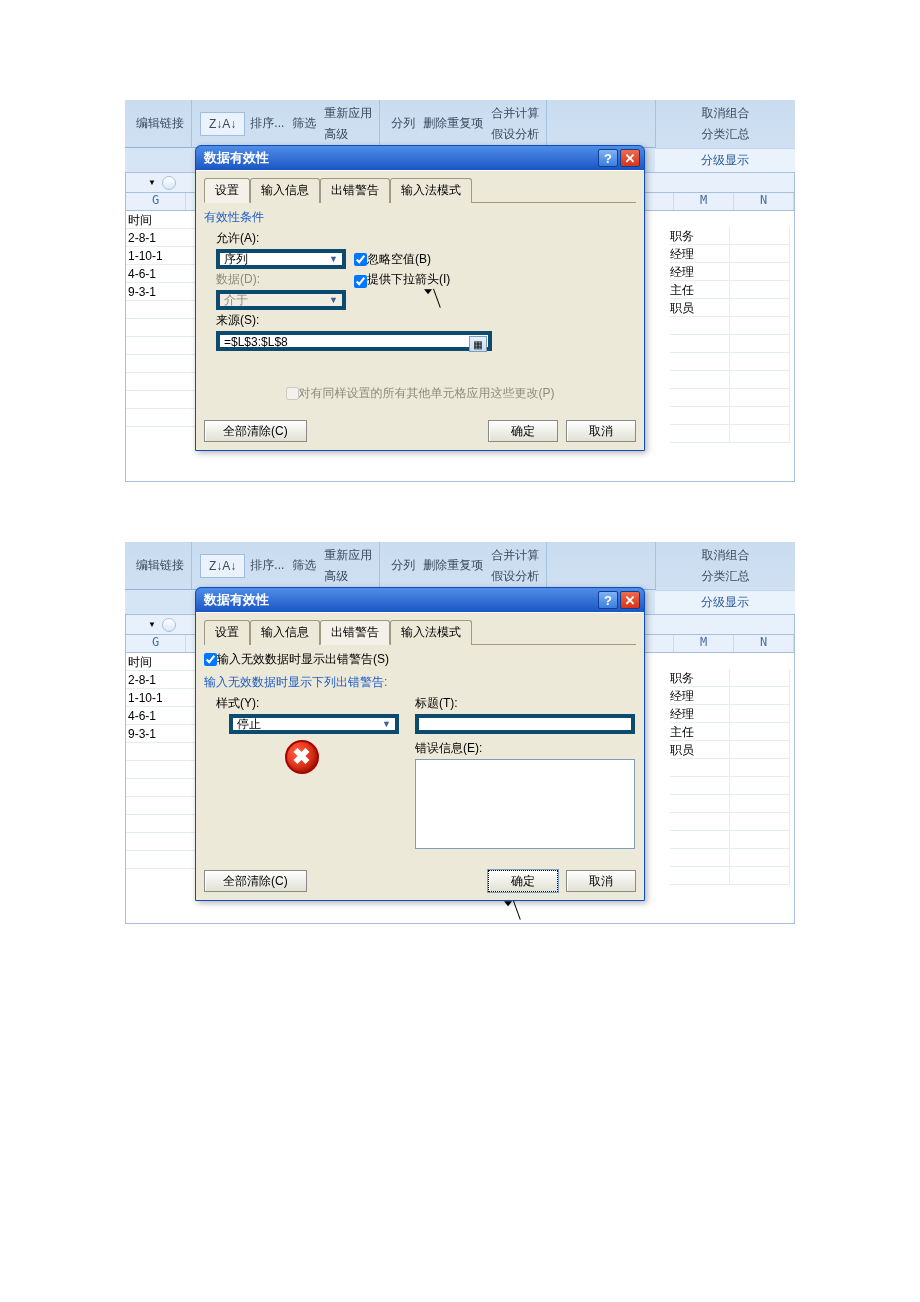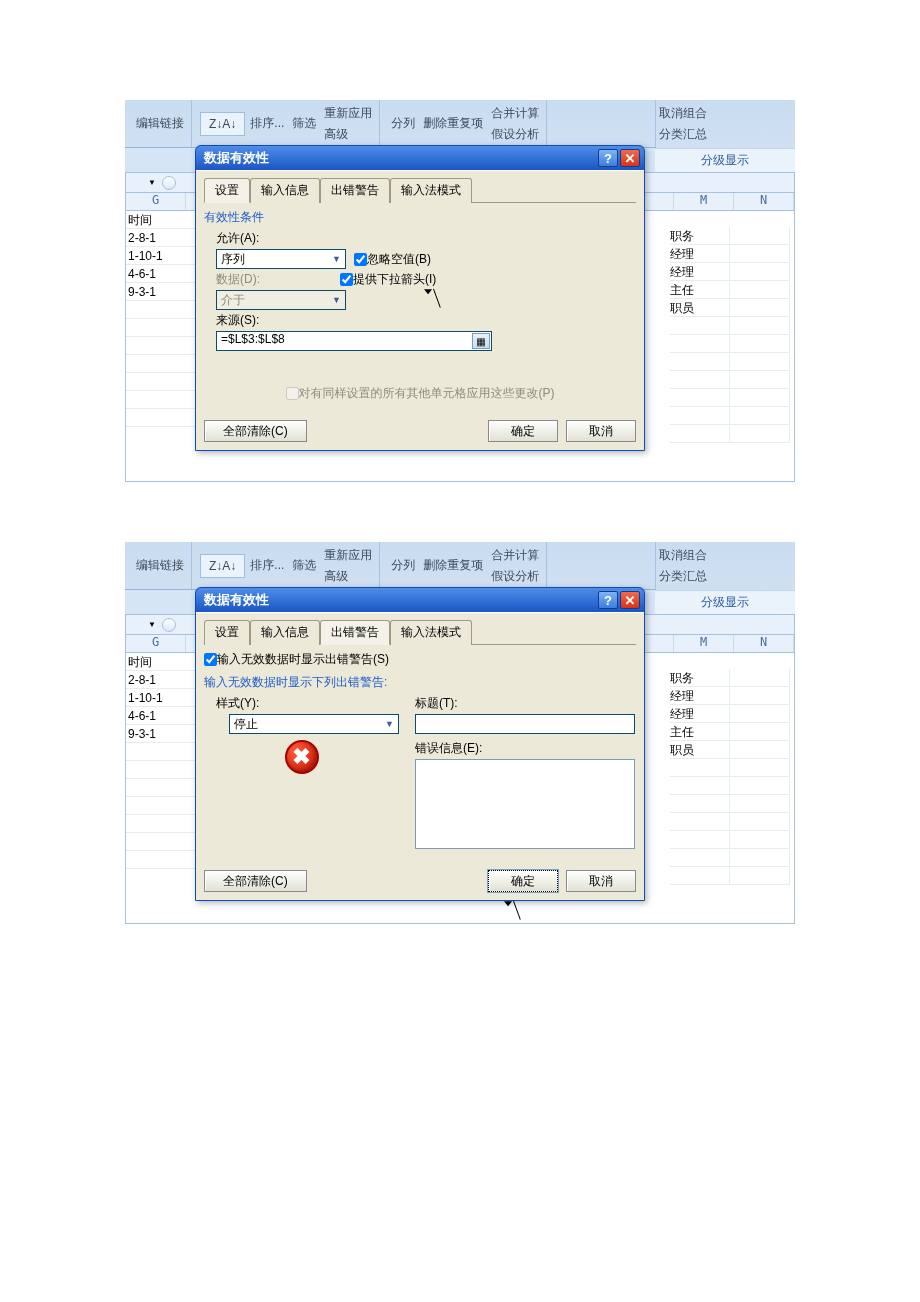--- a/index.html
+++ b/index.html
@@ -108,21 +108,21 @@
   }
   .tabs .tab.active { background:#f4f2e8; border-bottom:1px solid #f4f2e8; z-index:1;}
   .fieldset {
     border:none; padding:0; margin:0 0 6px 0;
   }
   .fieldset .ftitle { color:#1f5cc9; margin:2px 0 4px 0;}
   .row { display:flex; align-items:center; gap:8px; margin:2px 0 2px 12px;}
   .lbl { width: 60px; color:#333; }
   .lbl.disabled, .disabled { color:#8e8b7b; }
   .sel, .inp {
-    border:1px solid #0c4a6e; background:#fff; height:20px; padding:0 4px;
+    border:4px solid #0c4a6e; background:#fff; height:20px; padding:0 4px;
     font-size:12px; font-family:inherit;
   }
   .sel { width:130px; display:flex; align-items:center; justify-content:space-between;}
   .sel .arrow { font-size:9px; color:#3c5e9a;}
   .sel.disabled { background:#f0eee2; color:#8e8b7b;}
   .inp { width:276px; }
   .inp.withbtn { width:276px; padding-right: 22px; position:relative;}
   .inp.withbtn .refbtn {
     position:absolute; right:1px; top:1px; width:18px; height:16px;
     background:linear-gradient(#e9f0fa,#c7dcf3); border:1px solid #7e9db9;
@@ -156,21 +156,21 @@
   .cursor {
     position:absolute; width:14px; height:20px; pointer-events:none;
     border-left:1px solid #000; transform: rotate(-20deg);
   }
   .cursor::before { content:''; position:absolute; left:-2px; top:0; width:0;height:0;
     border-left:5px solid #000; border-top:4px solid transparent; border-bottom:4px solid transparent;
     transform: rotate(110deg); transform-origin: left top;
   }
   .sidegroup { position:absolute; right:0; top:0; width:140px; height:48px;
     background:linear-gradient(#c9dcf0,#d0e0f2); border-left:1px solid #a5c2e0;
-    display:flex; flex-direction:column; justify-content:center; 
+    display:flex; flex-direction:column; justify-content:center; align-items:center;
     color:#3b4a5c; gap:2px;
   }
 </style>
 </head>
 <body>
 
 <div class="shot">
 
   <div class="ribbon">
     <div class="rgroup">
@@ -311,21 +311,21 @@
             <span class="arrow">▼</span>
           </div>
           <label class="chk">
             <input type="checkbox" checked="" style="">
             <span>忽略空值(B)</span>
           </label>
         </div>
         <div class="row">
           <span class="lbl disabled">数据(D):</span>
           <span></span>
-          <label class="chk" style="margin-left:48px;">
+          <label class="chk" style="margin-left:62px;align-items:flex-end;">
             <input type="checkbox" checked="" style="">
             <span>提供下拉箭头(I)</span>
           </label>
         </div>
         <div class="row">
           <div class="sel disabled">
             <span>介于</span>
             <span class="arrow">▼</span>
           </div>
         </div>

